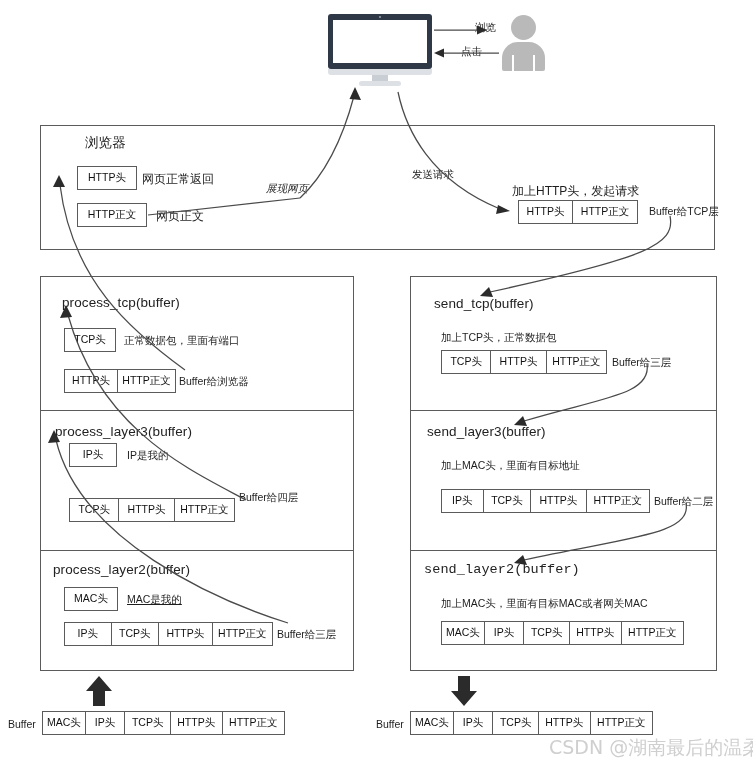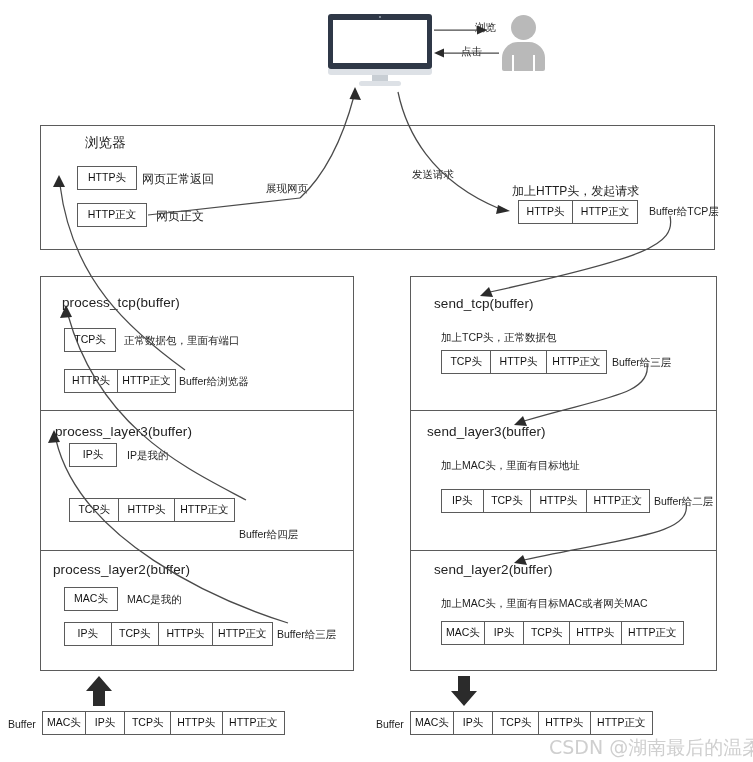--- a/index.html
+++ b/index.html
@@ -168,21 +168,21 @@
   <div class="hdrbox" style="left:77px;top:203px;width:70px;">HTTP正文</div>
   <div class="note" style="left:156px;top:208px;">网页正文</div>
 
   <div class="note" style="left:512px;top:183px;">加上HTTP头，发起请求</div>
   <div class="pkt" style="left:518px;top:200px;width:120px;">
     <div class="cell" style="width:55px;">HTTP头</div>
     <div class="cell" style="width:65px;">HTTP正文</div>
   </div>
   <div class="note-sm" style="left:641px;top:205px;padding-left:8px;">Buffer给TCP层</div>
 
-  <div class="note-sm" style="left:266px;top:182px;">展现网页</div>
+  <div class="note-sm" style="left:266px;top:182px;font-style:italic;">展现网页</div>
   <div class="note-sm" style="left:412px;top:168px;">发送请求</div>
   <div class="note-sm" style="left:475px;top:21px;">浏览</div>
   <div class="note-sm" style="left:461px;top:45px;">点击</div>
 
   <div class="frame" style="left:40px;top:276px;width:314px;height:395px;"></div>
   <div class="divider" style="left:40px;top:410px;width:314px;"></div>
   <div class="divider" style="left:40px;top:550px;width:314px;"></div>
 
   <div class="sec-title" style="left:62px;top:295px;">process_tcp(buffer)</div>
   <div class="hdrbox" style="left:64px;top:328px;width:52px;">TCP头</div>
@@ -194,25 +194,25 @@
   <div class="note-sm" style="left:179px;top:375px;">Buffer给浏览器</div>
 
   <div class="sec-title" style="left:55px;top:424px;">process_layer3(buffer)</div>
   <div class="hdrbox" style="left:69px;top:443px;width:48px;">IP头</div>
   <div class="note-sm" style="left:127px;top:449px;">IP是我的</div>
   <div class="pkt" style="left:69px;top:498px;width:166px;">
     <div class="cell" style="width:50px;">TCP头</div>
     <div class="cell" style="width:56px;">HTTP头</div>
     <div class="cell" style="width:60px;">HTTP正文</div>
   </div>
-  <div class="note-sm" style="left:239px;top:528px;">Buffer给四层</div>
+  <div class="note-sm" style="left:239px;top:491px;">Buffer给四层</div>
 
   <div class="sec-title" style="left:53px;top:562px;">process_layer2(buffer)</div>
   <div class="hdrbox" style="left:64px;top:587px;width:54px;">MAC头</div>
-  <div class="note-sm" style="left:127px;top:593px;">MAC是我的</div>
+  <div class="note-sm" style="left:127px;top:593px;text-decoration:underline;">MAC是我的</div>
   <div class="pkt" style="left:64px;top:622px;width:209px;">
     <div class="cell" style="width:47px;">IP头</div>
     <div class="cell" style="width:48px;">TCP头</div>
     <div class="cell" style="width:54px;">HTTP头</div>
     <div class="cell" style="width:60px;">HTTP正文</div>
   </div>
   <div class="note-sm" style="left:277px;top:628px;">Buffer给三层</div>
 
   <div class="frame" style="left:410px;top:276px;width:307px;height:395px;"></div>
   <div class="divider" style="left:410px;top:410px;width:307px;"></div>
@@ -230,21 +230,21 @@
   <div class="sec-title" style="left:427px;top:424px;">send_layer3(buffer)</div>
   <div class="note-sm" style="left:441px;top:459px;">加上MAC头，里面有目标地址</div>
   <div class="pkt" style="left:441px;top:489px;width:209px;">
     <div class="cell" style="width:42px;">IP头</div>
     <div class="cell" style="width:48px;">TCP头</div>
     <div class="cell" style="width:56px;">HTTP头</div>
     <div class="cell" style="width:63px;">HTTP正文</div>
   </div>
   <div class="note-sm" style="left:654px;top:495px;">Buffer给二层</div>
 
-  <div class="sec-title" style="left:434px;top:562px;">send_layer2(buffer)</div>
+  <div class="sec-title" style="left:424px;top:562px;font-family:Liberation Mono, monospace;">send_layer2(buffer)</div>
   <div class="note-sm" style="left:441px;top:597px;">加上MAC头，里面有目标MAC或者网关MAC</div>
   <div class="pkt" style="left:441px;top:621px;width:243px;">
     <div class="cell" style="width:43px;">MAC头</div>
     <div class="cell" style="width:40px;">IP头</div>
     <div class="cell" style="width:46px;">TCP头</div>
     <div class="cell" style="width:52px;">HTTP头</div>
     <div class="cell" style="width:62px;">HTTP正文</div>
   </div>
 
   <div class="note-sm" style="left:8px;top:718px;">Buffer</div>

